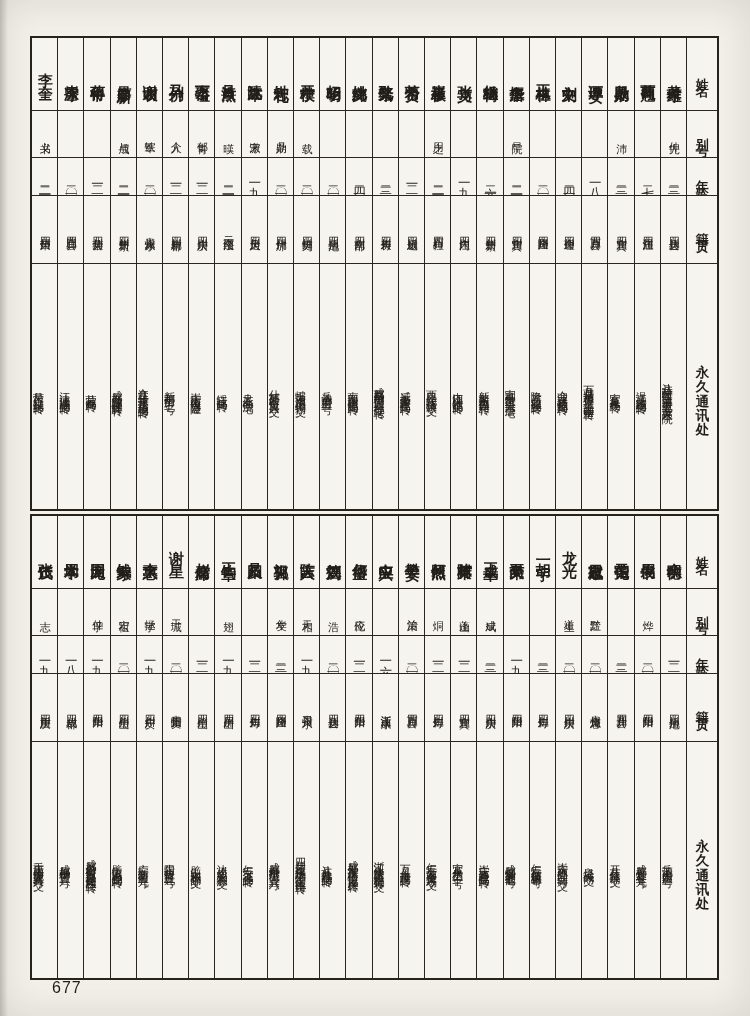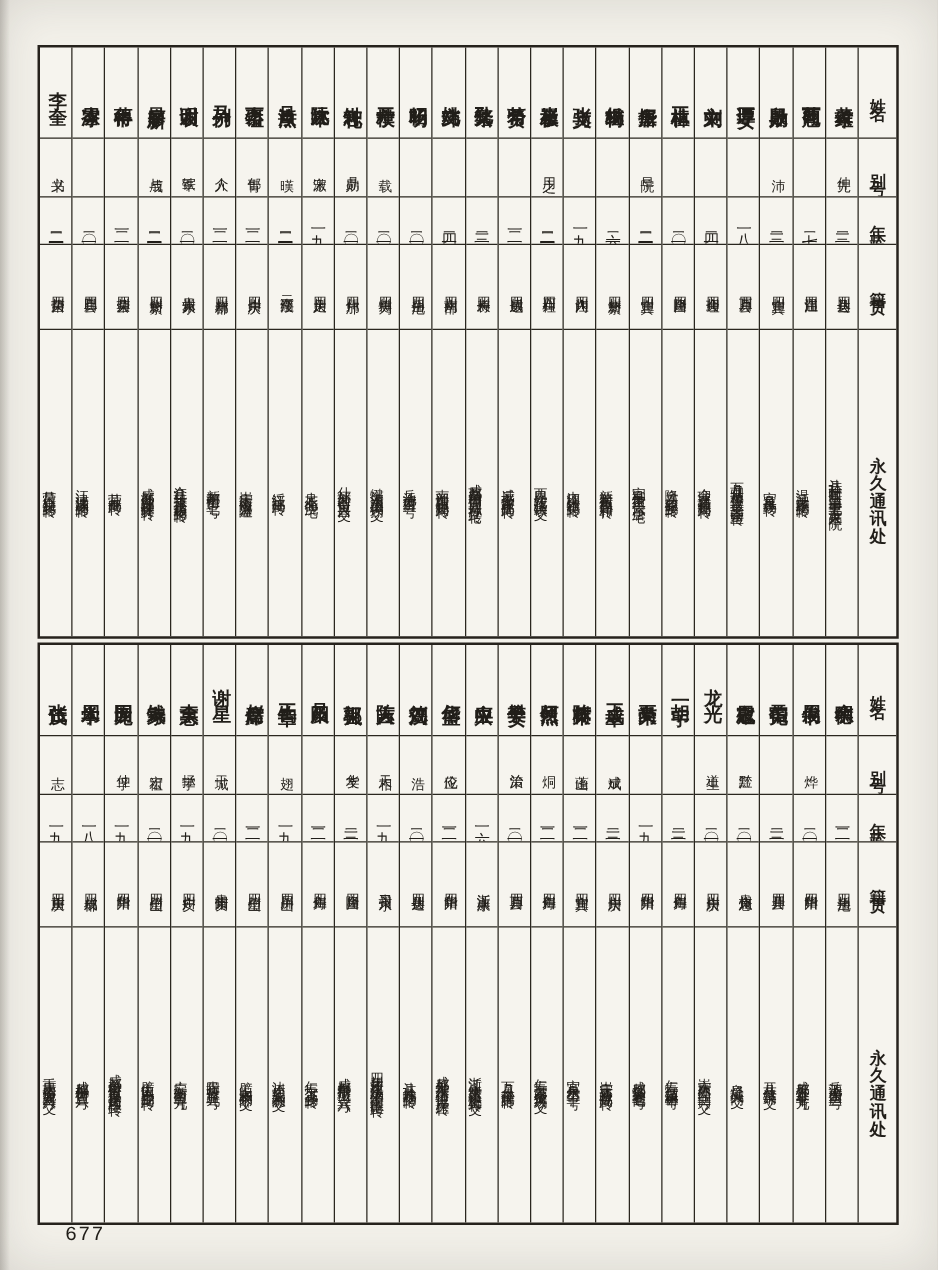--- a/index.html
+++ b/index.html
@@ -55,21 +55,21 @@
   .row-age .vtext{font-size:12.5px;}
   .row-origin .vtext{font-size:11px;}
   .cell.row-address{align-items:center;justify-content:flex-start;padding-top:7px;}
   .row-address .vtext{font-size:11px;letter-spacing:2px;}
   .col.header .vtext{font-weight:700;font-size:13px;}
   .col.header .row-address .vtext{font-size:13.5px;}
   .col.header .cell{justify-content:center;}
   .page-number{
     position:absolute;left:52px;top:979px;
     font-size:16px;letter-spacing:1px;
-    font-family:Liberation Mono, monospace;
+    font-family:Liberation Sans, sans-serif;
   }
 </style>
 </head>
 <body>
 
 <div class="page">
   <div class="scan-edge"></div>
   <div class="dir-table top" id="table-0">
       <div class="col header">
         <div class="cell row-name">

